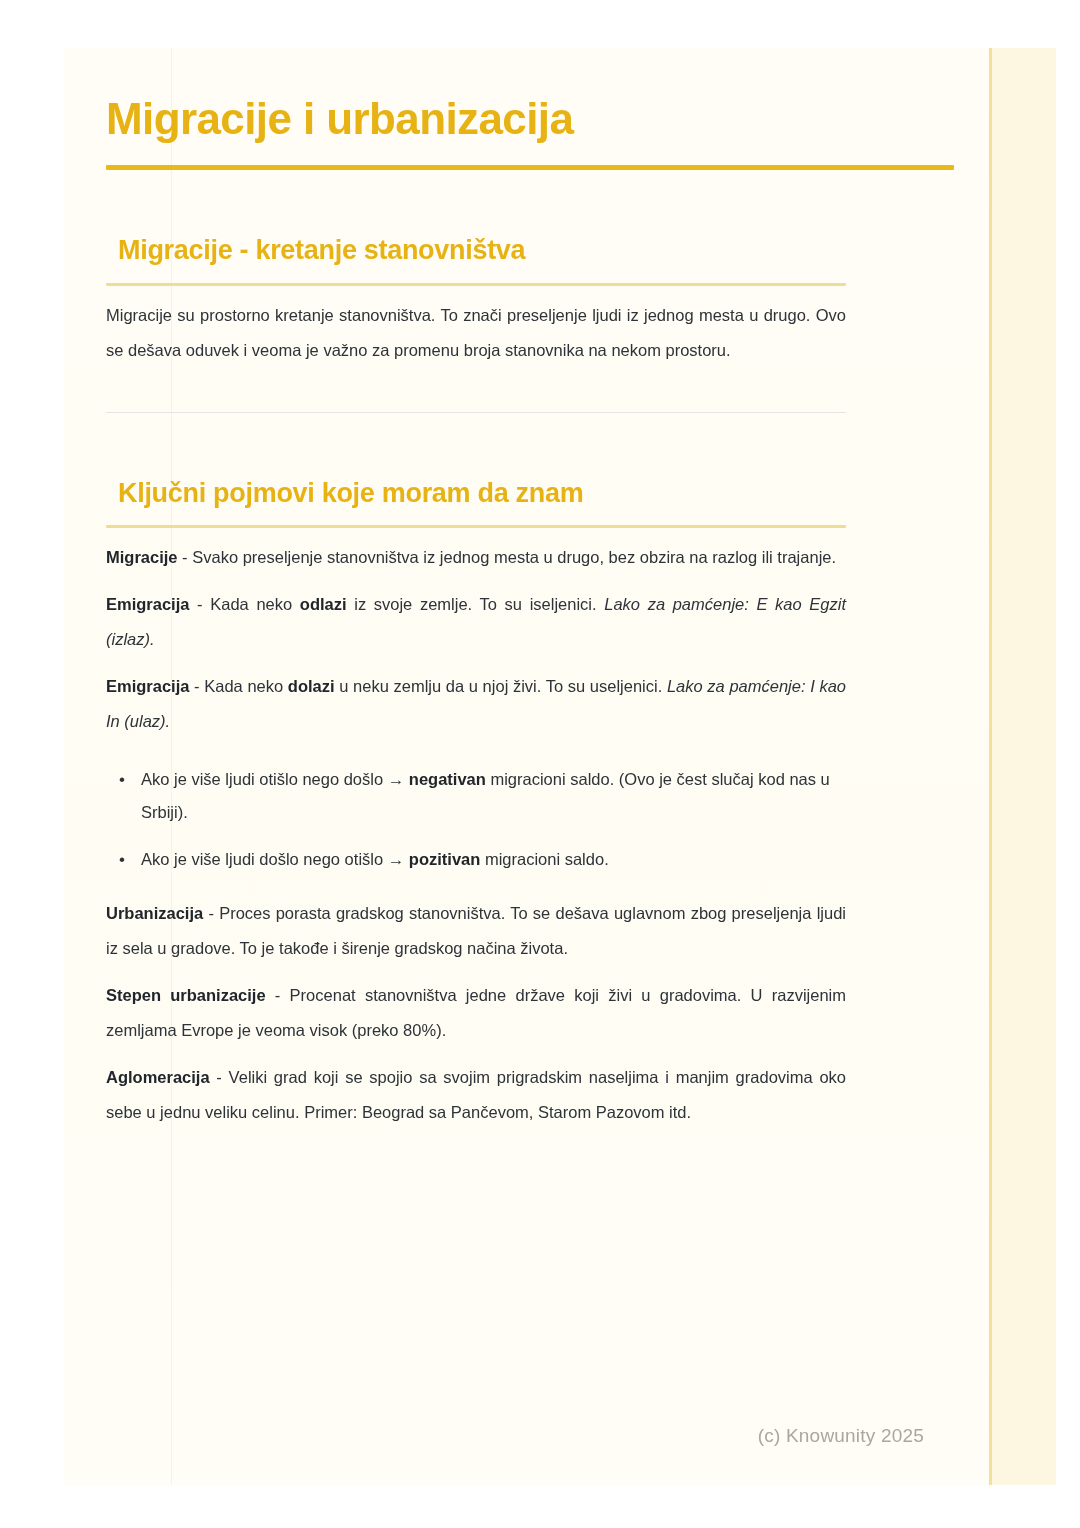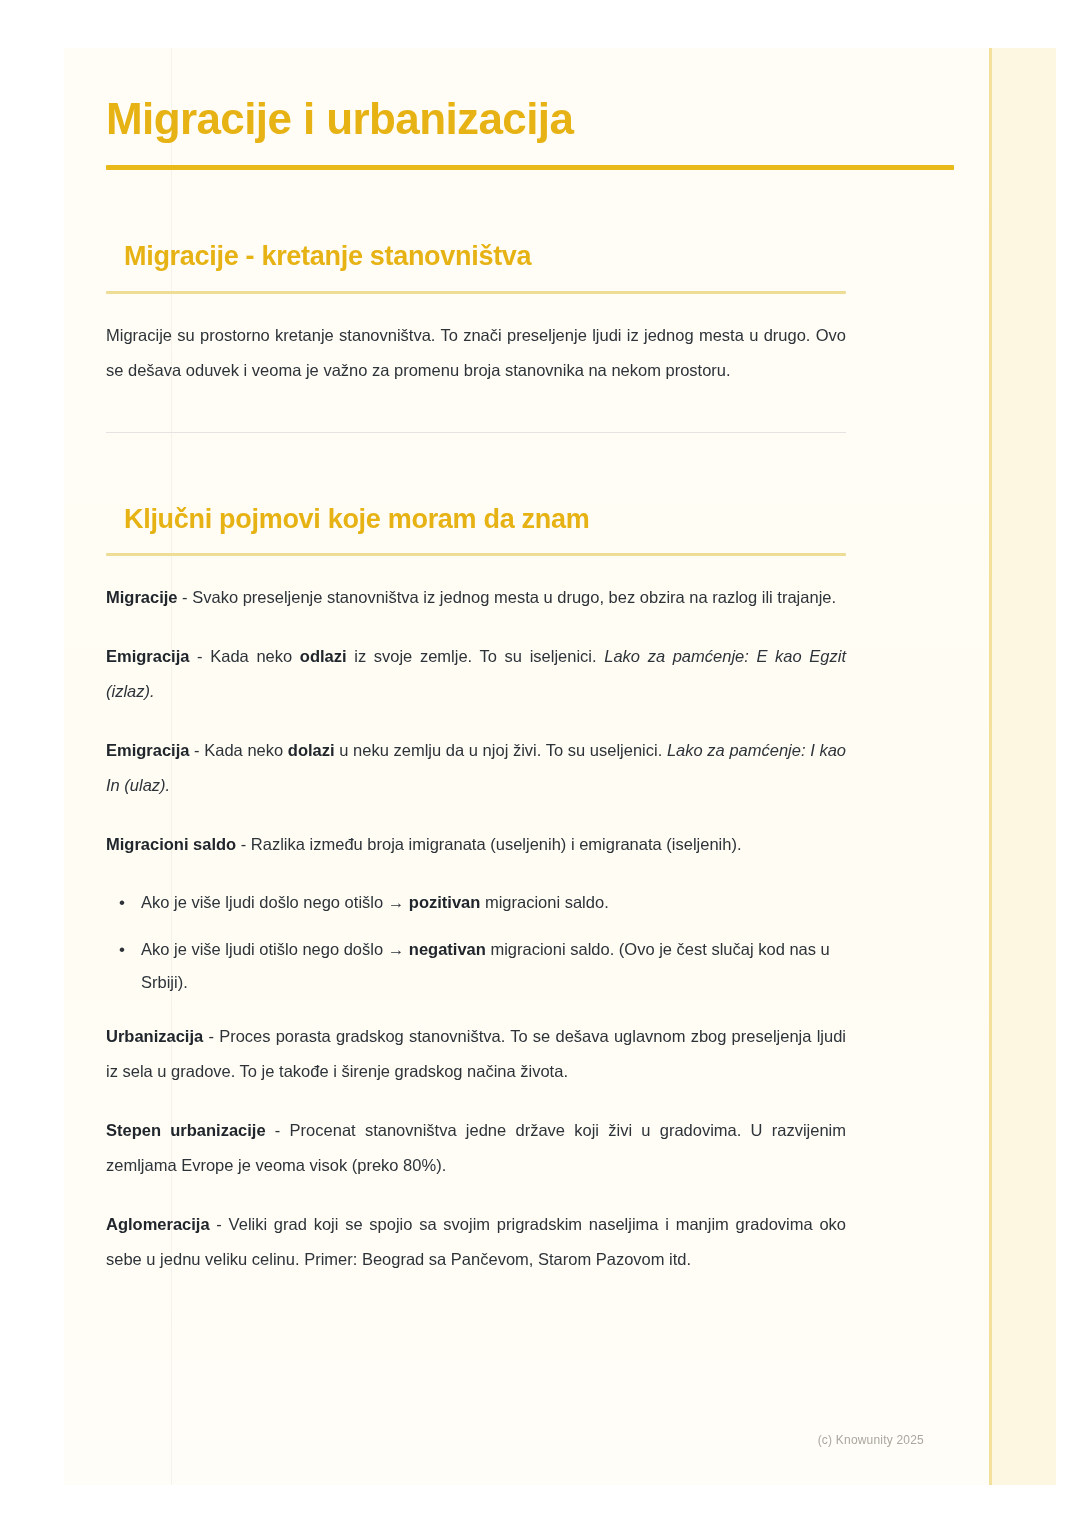--- a/index.html
+++ b/index.html
@@ -72,40 +72,40 @@
 
   .title-rule {
     margin-top: 22px;
     width: 848px;
     height: 5px;
     background: #e9b81b;
     border-radius: 1px;
   }
 
   .section-heading {
-    margin: 18px;
+    margin: 12px;
     padding-top: 52px;
     font-size: 27px;
     line-height: 1.2;
     font-weight: bold;
     color: #e6b214;
     letter-spacing: -0.3px;
   }
 
   .heading-rule {
     margin-top: 16px;
     width: 740px;
     height: 3px;
     background: #eedd95;
     border-radius: 1px;
   }
 
   .para {
     margin: 0;
-    padding-top: 24px;
+    padding-top: 12px;
     font-size: 16.5px;
     line-height: 35px;
     color: #2d3339;
     text-align: justify;
     width: 740px;
   }
 
   .para.tight { padding-top: 20px; }
 
   .divider {
@@ -141,21 +141,21 @@
     top: 14px;
     font-size: 17px;
     line-height: 33px;
     color: #2d3339;
   }
 
   .footer-note {
     position: absolute;
     right: -18px;
     bottom: 38px;
-    font-size: 12px;
+    font-size: 19px;
     color: #a9a79f;
     letter-spacing: 0.2px;
   }
 </style>
 </head>
 <body>
 
 <div class="page">
 
   <div class="gutter-rule"></div>
@@ -176,25 +176,24 @@
 
     <h2 class="section-heading">Ključni pojmovi koje moram da znam</h2>
     <div class="heading-rule"></div>
 
     <p class="para"><span class="term">Migracije</span><span> - </span><span>Svako preseljenje stanovništva iz jednog mesta u drugo, bez obzira na razlog ili trajanje.</span></p>
 
     <p class="para"><span class="term">Emigracija</span><span> - </span><span>Kada neko </span><span class="strong-in">odlazi</span><span> iz svoje zemlje. To su iseljenici. </span><span class="ital">Lako za pamćenje: E kao Egzit (izlaz).</span></p>
 
     <p class="para"><span class="term">Emigracija</span><span> - </span><span>Kada neko </span><span class="strong-in">dolazi</span><span> u neku zemlju da u njoj živi. To su useljenici. </span><span class="ital">Lako za pamćenje: I kao In (ulaz).</span></p>
 
-    <p class="para"><span class="term">Migracioni saldo</span><span> - </span><span>Razlika između broja imigranata (useljenih) i emigranata (iseljenih).</span></p>
 
     <ul class="bullets">
+      <li><span>Ako je više ljudi otišlo nego došlo → </span><span class="strong-in">negativan</span><span> migracioni saldo. (Ovo je čest slučaj kod nas u Srbiji).</span></li>
       <li><span>Ako je više ljudi došlo nego otišlo → </span><span class="strong-in">pozitivan</span><span> migracioni saldo.</span></li>
-      <li><span>Ako je više ljudi otišlo nego došlo → </span><span class="strong-in">negativan</span><span> migracioni saldo. (Ovo je čest slučaj kod nas u Srbiji).</span></li>
     </ul>
 
     <p class="para tight"><span class="term">Urbanizacija</span><span> - </span><span>Proces porasta gradskog stanovništva. To se dešava uglavnom zbog preseljenja ljudi iz sela u gradove. To je takođe i širenje gradskog načina života.</span></p>
 
     <p class="para"><span class="term">Stepen urbanizacije</span><span> - </span><span>Procenat stanovništva jedne države koji živi u gradovima. U razvijenim zemljama Evrope je veoma visok (preko 80%).</span></p>
 
     <p class="para"><span class="term">Aglomeracija</span><span> - </span><span>Veliki grad koji se spojio sa svojim prigradskim naseljima i manjim gradovima oko sebe u jednu veliku celinu. Primer: Beograd sa Pančevom, Starom Pazovom itd.</span></p>
 
     <div class="footer-note">(c) Knowunity 2025</div>
 

